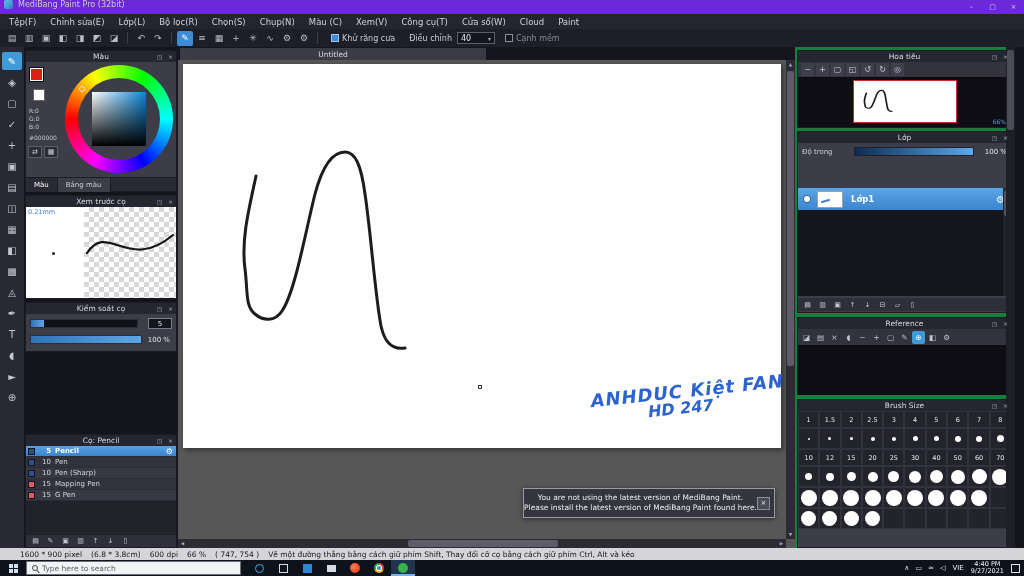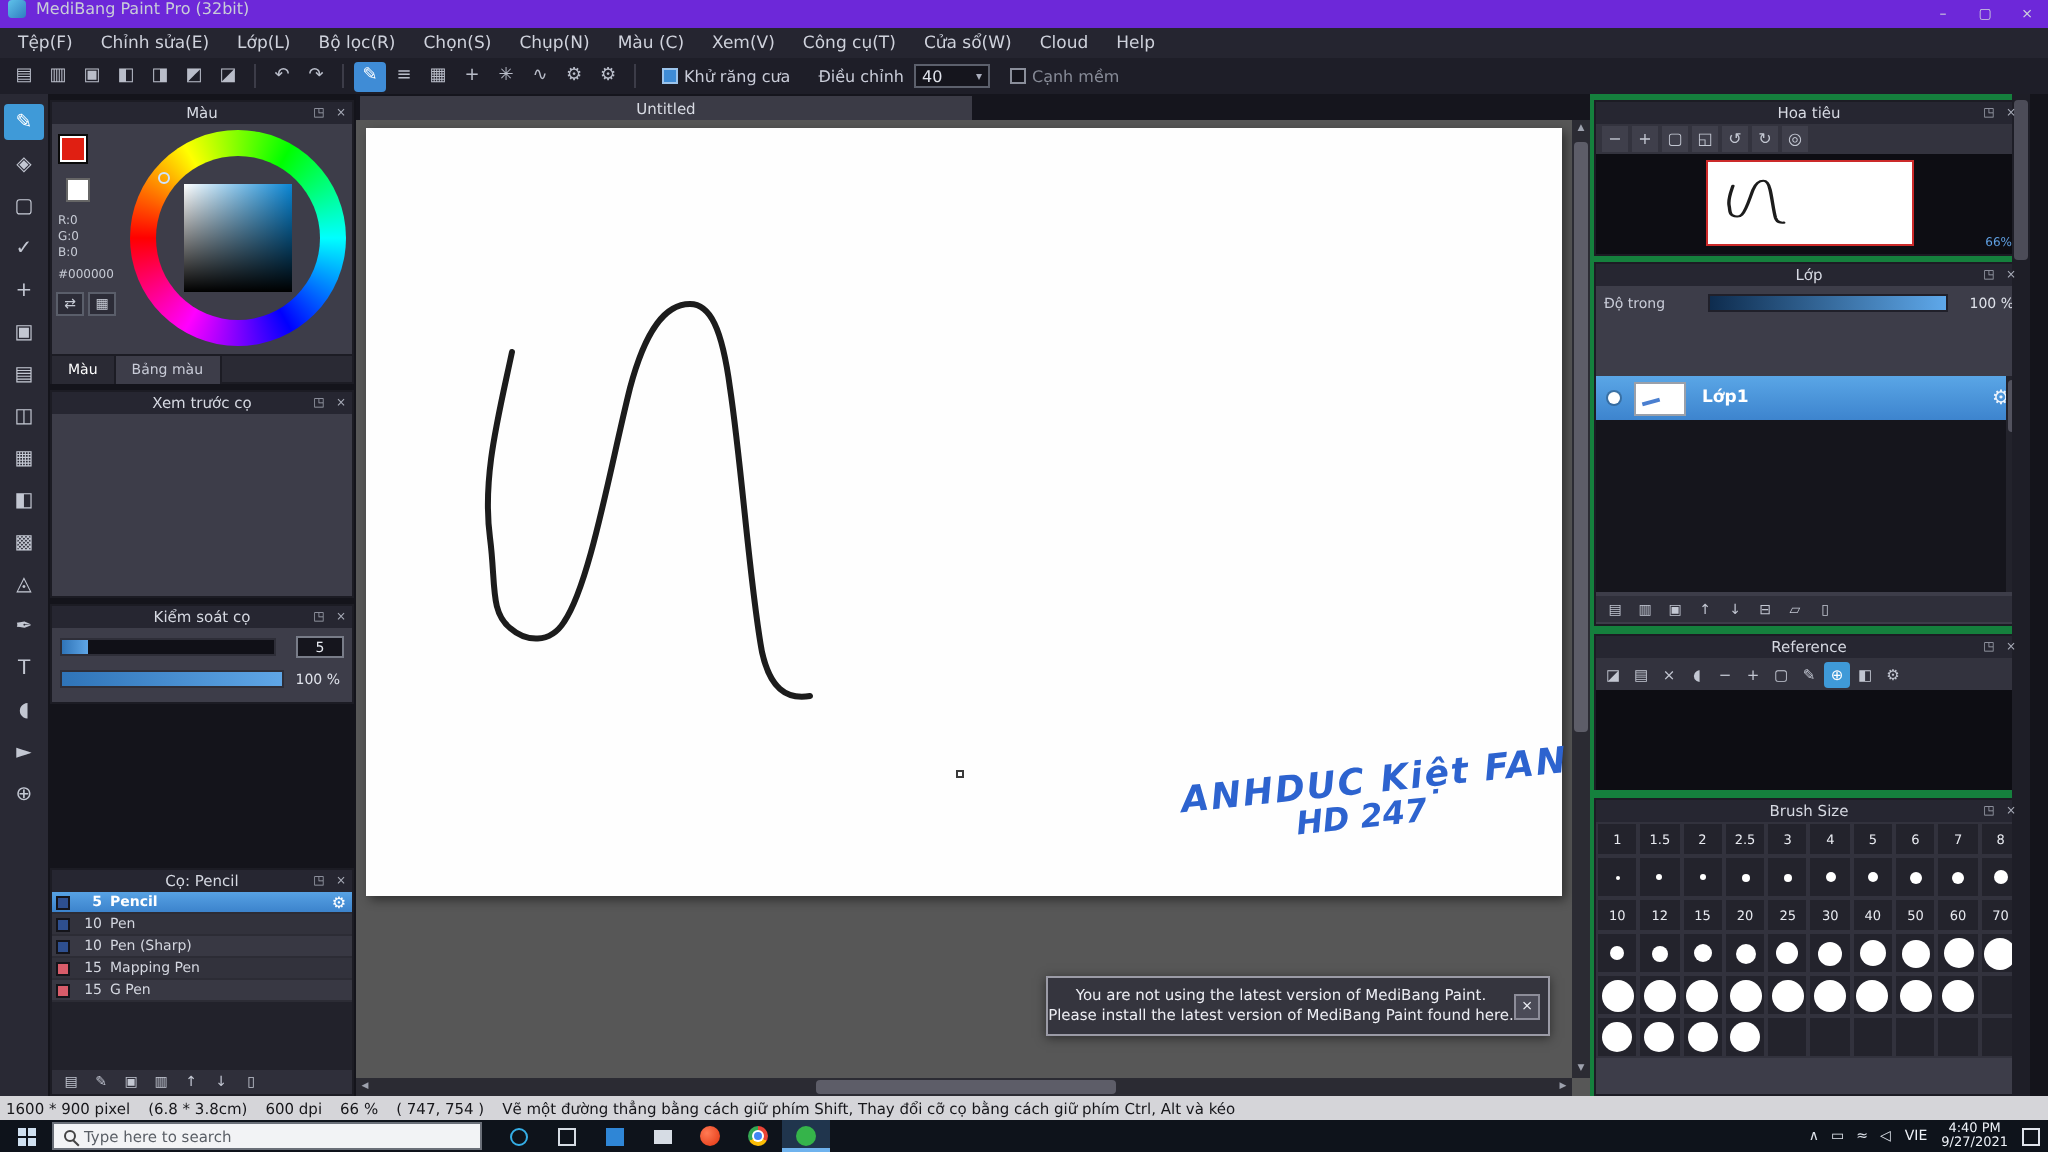--- a/index.html
+++ b/index.html
@@ -157,21 +157,21 @@
 .bsrow{display:flex}
 .bsrow.bsn{height:17px}
 .bsrow.bsc{height:21px}
 .bscell{flex:1;display:flex;align-items:center;justify-content:center;background:#23232c;border:1px solid #32323d;font-size:6.5px;color:#e8eaf0;padding:0}
 .bsdot{background:#fff;border-radius:50%;display:block}
 
 .rscroll{position:absolute;right:0;top:0;width:9px;height:501px;background:#1e1e27}
 .vthumb3{position:absolute;left:1px;top:3px;width:7px;height:80px;background:#4c4c58;border-radius:2px}
 
 
-.statusbar{position:absolute;left:0;top:548px;width:1024px;height:12px;background:#d5d5d9;display:flex;align-items:center;gap:9px;padding-left:3px}
+.statusbar{position:absolute;left:0;top:548px;width:1024px;height:12px;background:#d5d5d9;display:flex;align-items:center;gap:9px;padding-left:20px}
 .sseg{font-size:7.5px;color:#17171b;white-space:nowrap}
 
 
 .taskbar{position:absolute;left:0;top:560px;width:1024px;height:16px;background:#0e131b;display:flex;align-items:center}
 .startbtn{width:26px;height:16px;display:flex;align-items:center;justify-content:center}
 .winlogo{display:grid;grid-template-columns:4px 4px;grid-template-rows:4px 4px;gap:1px}
 .winlogo span{background:#cfe0f0}
 .searchbox{width:215px;height:14px;background:#f2f3f5;border:1px solid #6a6f78;display:flex;align-items:center;gap:4px;padding-left:5px;margin-right:6px}
 .mag{width:6px;height:6px;border:1px solid #444;border-radius:50%;position:relative;flex:none}
 .mag::after{content:"";position:absolute;right:-3px;bottom:-2px;width:4px;height:1px;background:#444;transform:rotate(45deg)}
@@ -214,21 +214,21 @@
       <button class="menuitem">Chỉnh sửa(E)</button>
       <button class="menuitem">Lớp(L)</button>
       <button class="menuitem">Bộ lọc(R)</button>
       <button class="menuitem">Chọn(S)</button>
       <button class="menuitem">Chụp(N)</button>
       <button class="menuitem">Màu (C)</button>
       <button class="menuitem">Xem(V)</button>
       <button class="menuitem">Công cụ(T)</button>
       <button class="menuitem">Cửa sổ(W)</button>
       <button class="menuitem">Cloud</button>
-      <button class="menuitem">Help</button>
+      <button class="menuitem">Paint</button>
     </nav>
 
   <div class="toolbar">
     <div class="tgroup">
 
     <button class="tbtn">
           <span>▤</span>
         </button>
         <button class="tbtn">
           <span>▥</span>
@@ -399,20 +399,29 @@
     </section>
 
     <section class="panel previewpanel">
       <header class="phead">
         <span class="ptitle">Xem trước cọ</span>
         <span class="picons">
             <button class="pbtn">◳</button>
             <button class="pbtn">×</button>
           </span>
       </header>
+      <div class="pvbody">
+        <span class="pvsize">0.21mm</span>
+        <span class="pvdot"></span>
+        <div class="pvchecker">
+          <svg viewBox="0 0 92 91" preserveAspectRatio="none">
+              <path d="M 3 46 C 24 14, 44 66, 89 28" fill="none" stroke="#161616" stroke-width="2.2" stroke-linecap="round"></path>
+            </svg>
+        </div>
+      </div>
     </section>
 
     <section class="panel controlpanel">
       <header class="phead">
         <span class="ptitle">Kiểm soát cọ</span>
         <span class="picons">
             <button class="pbtn">◳</button>
             <button class="pbtn">×</button>
           </span>
       </header>

